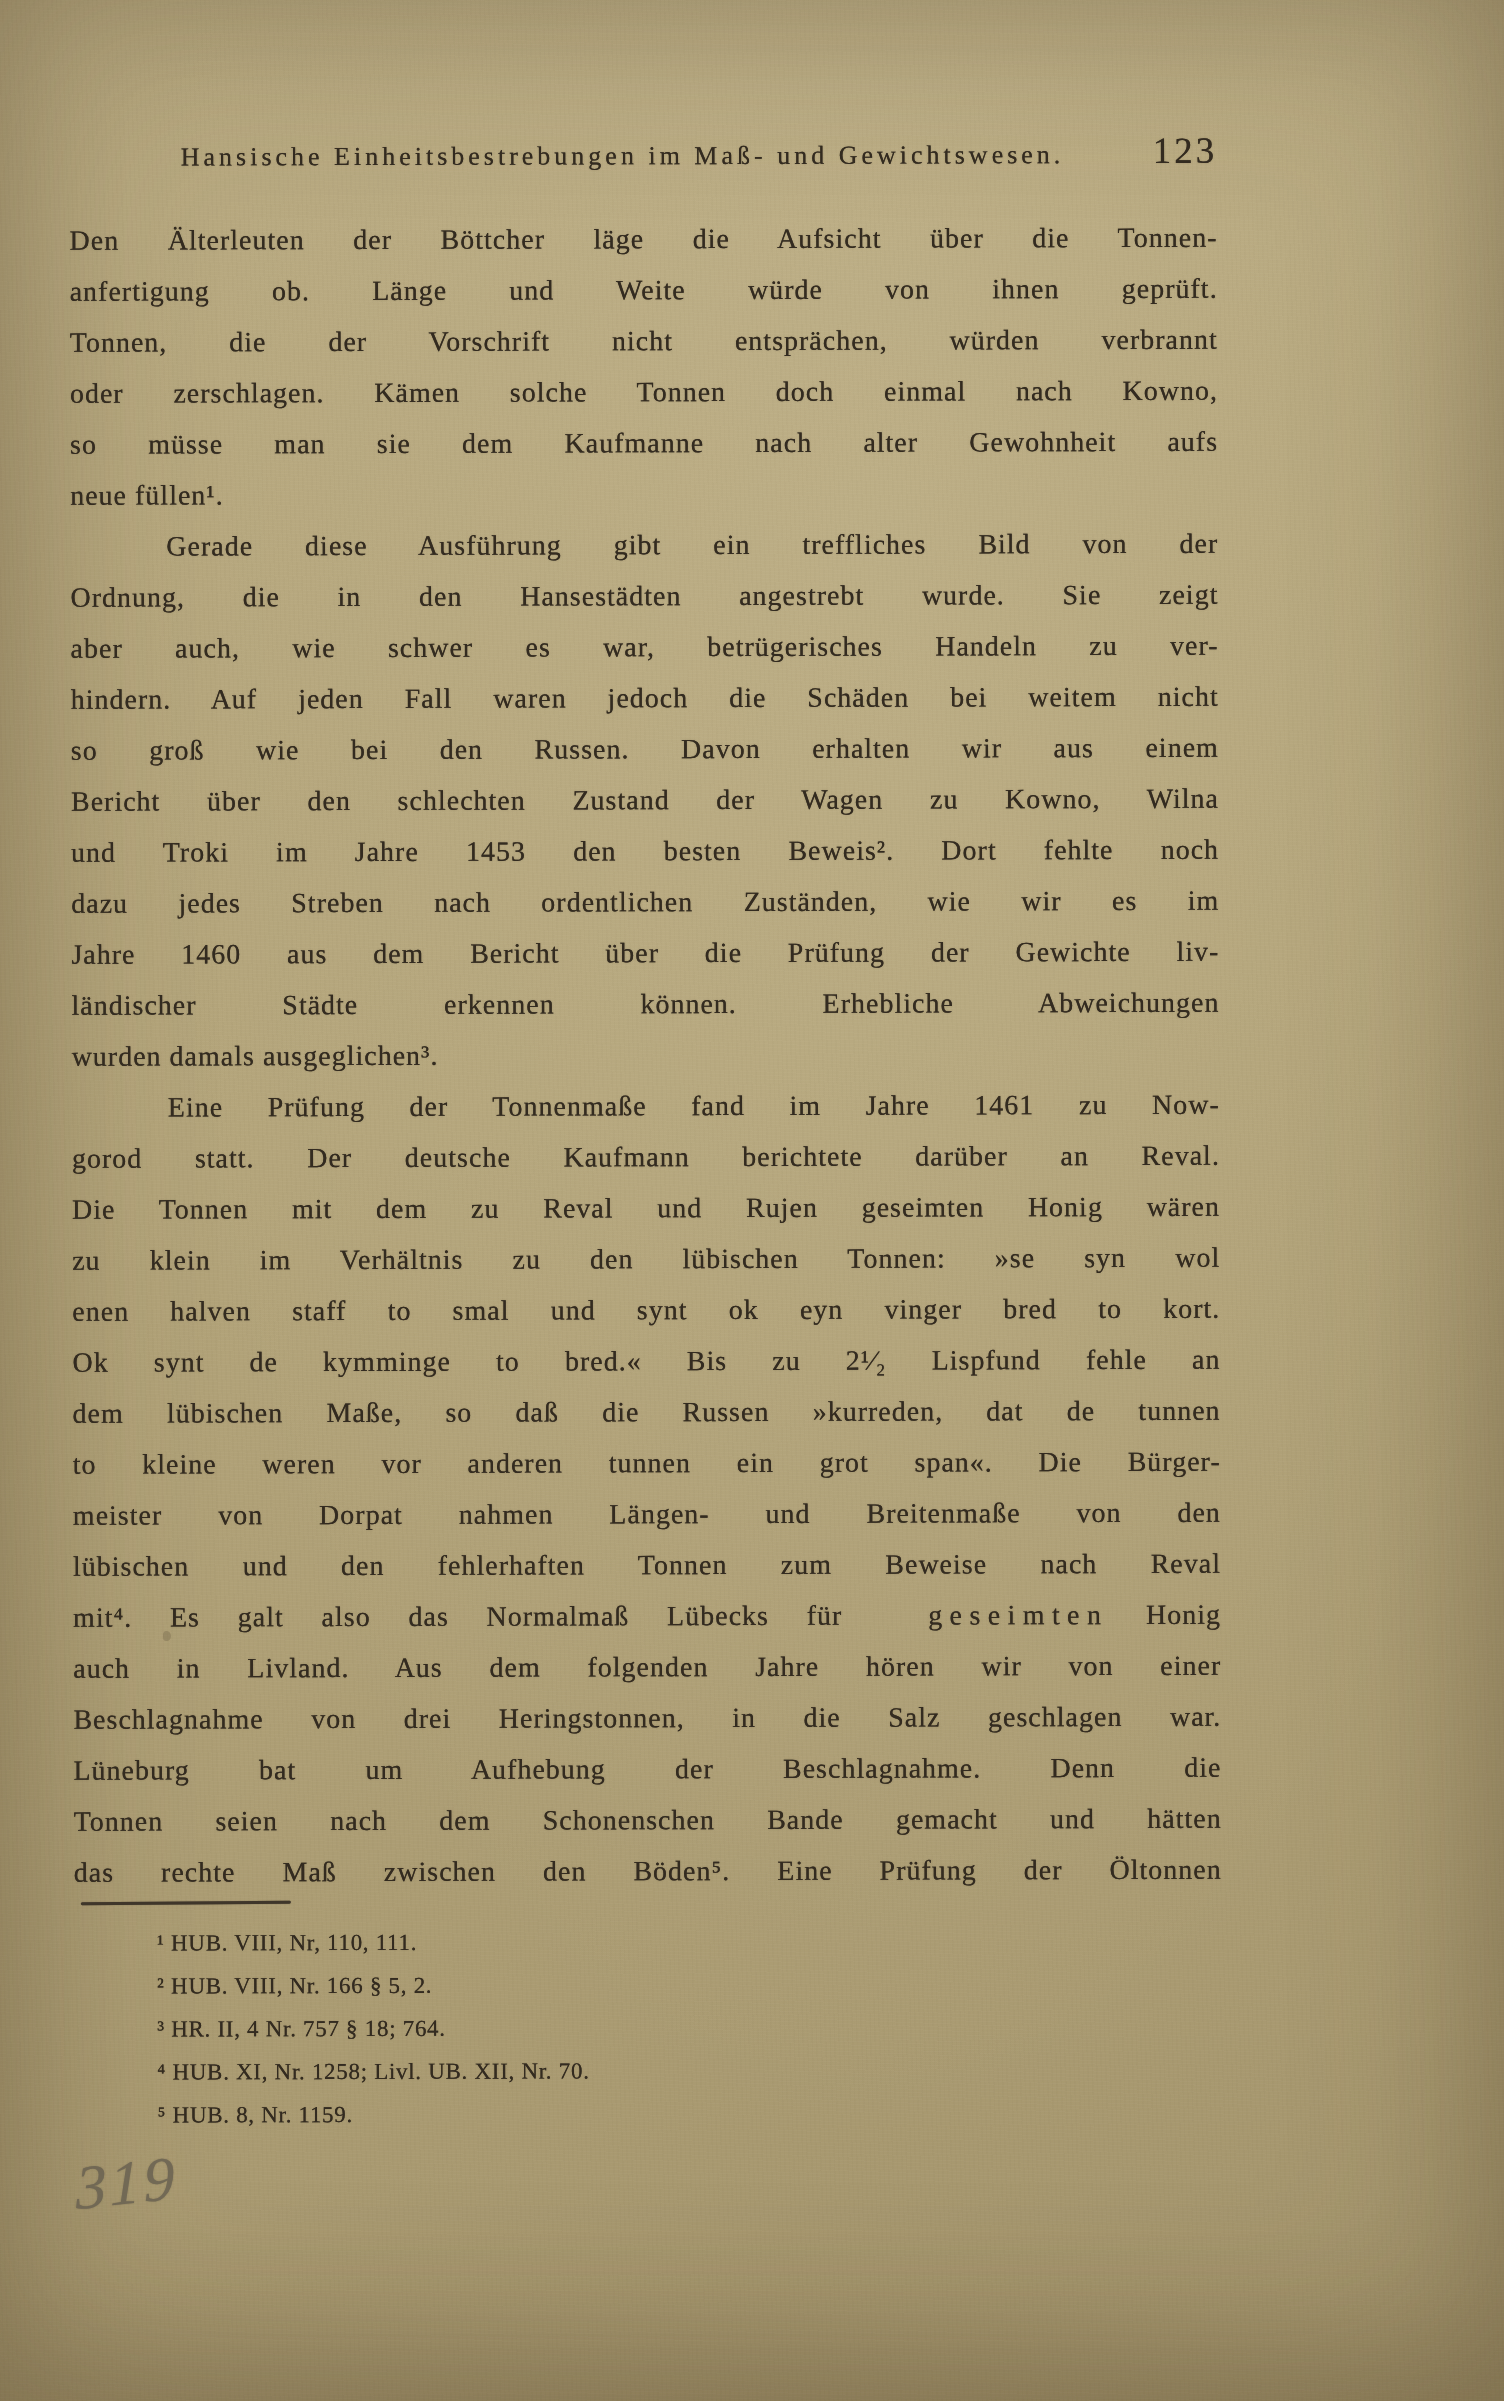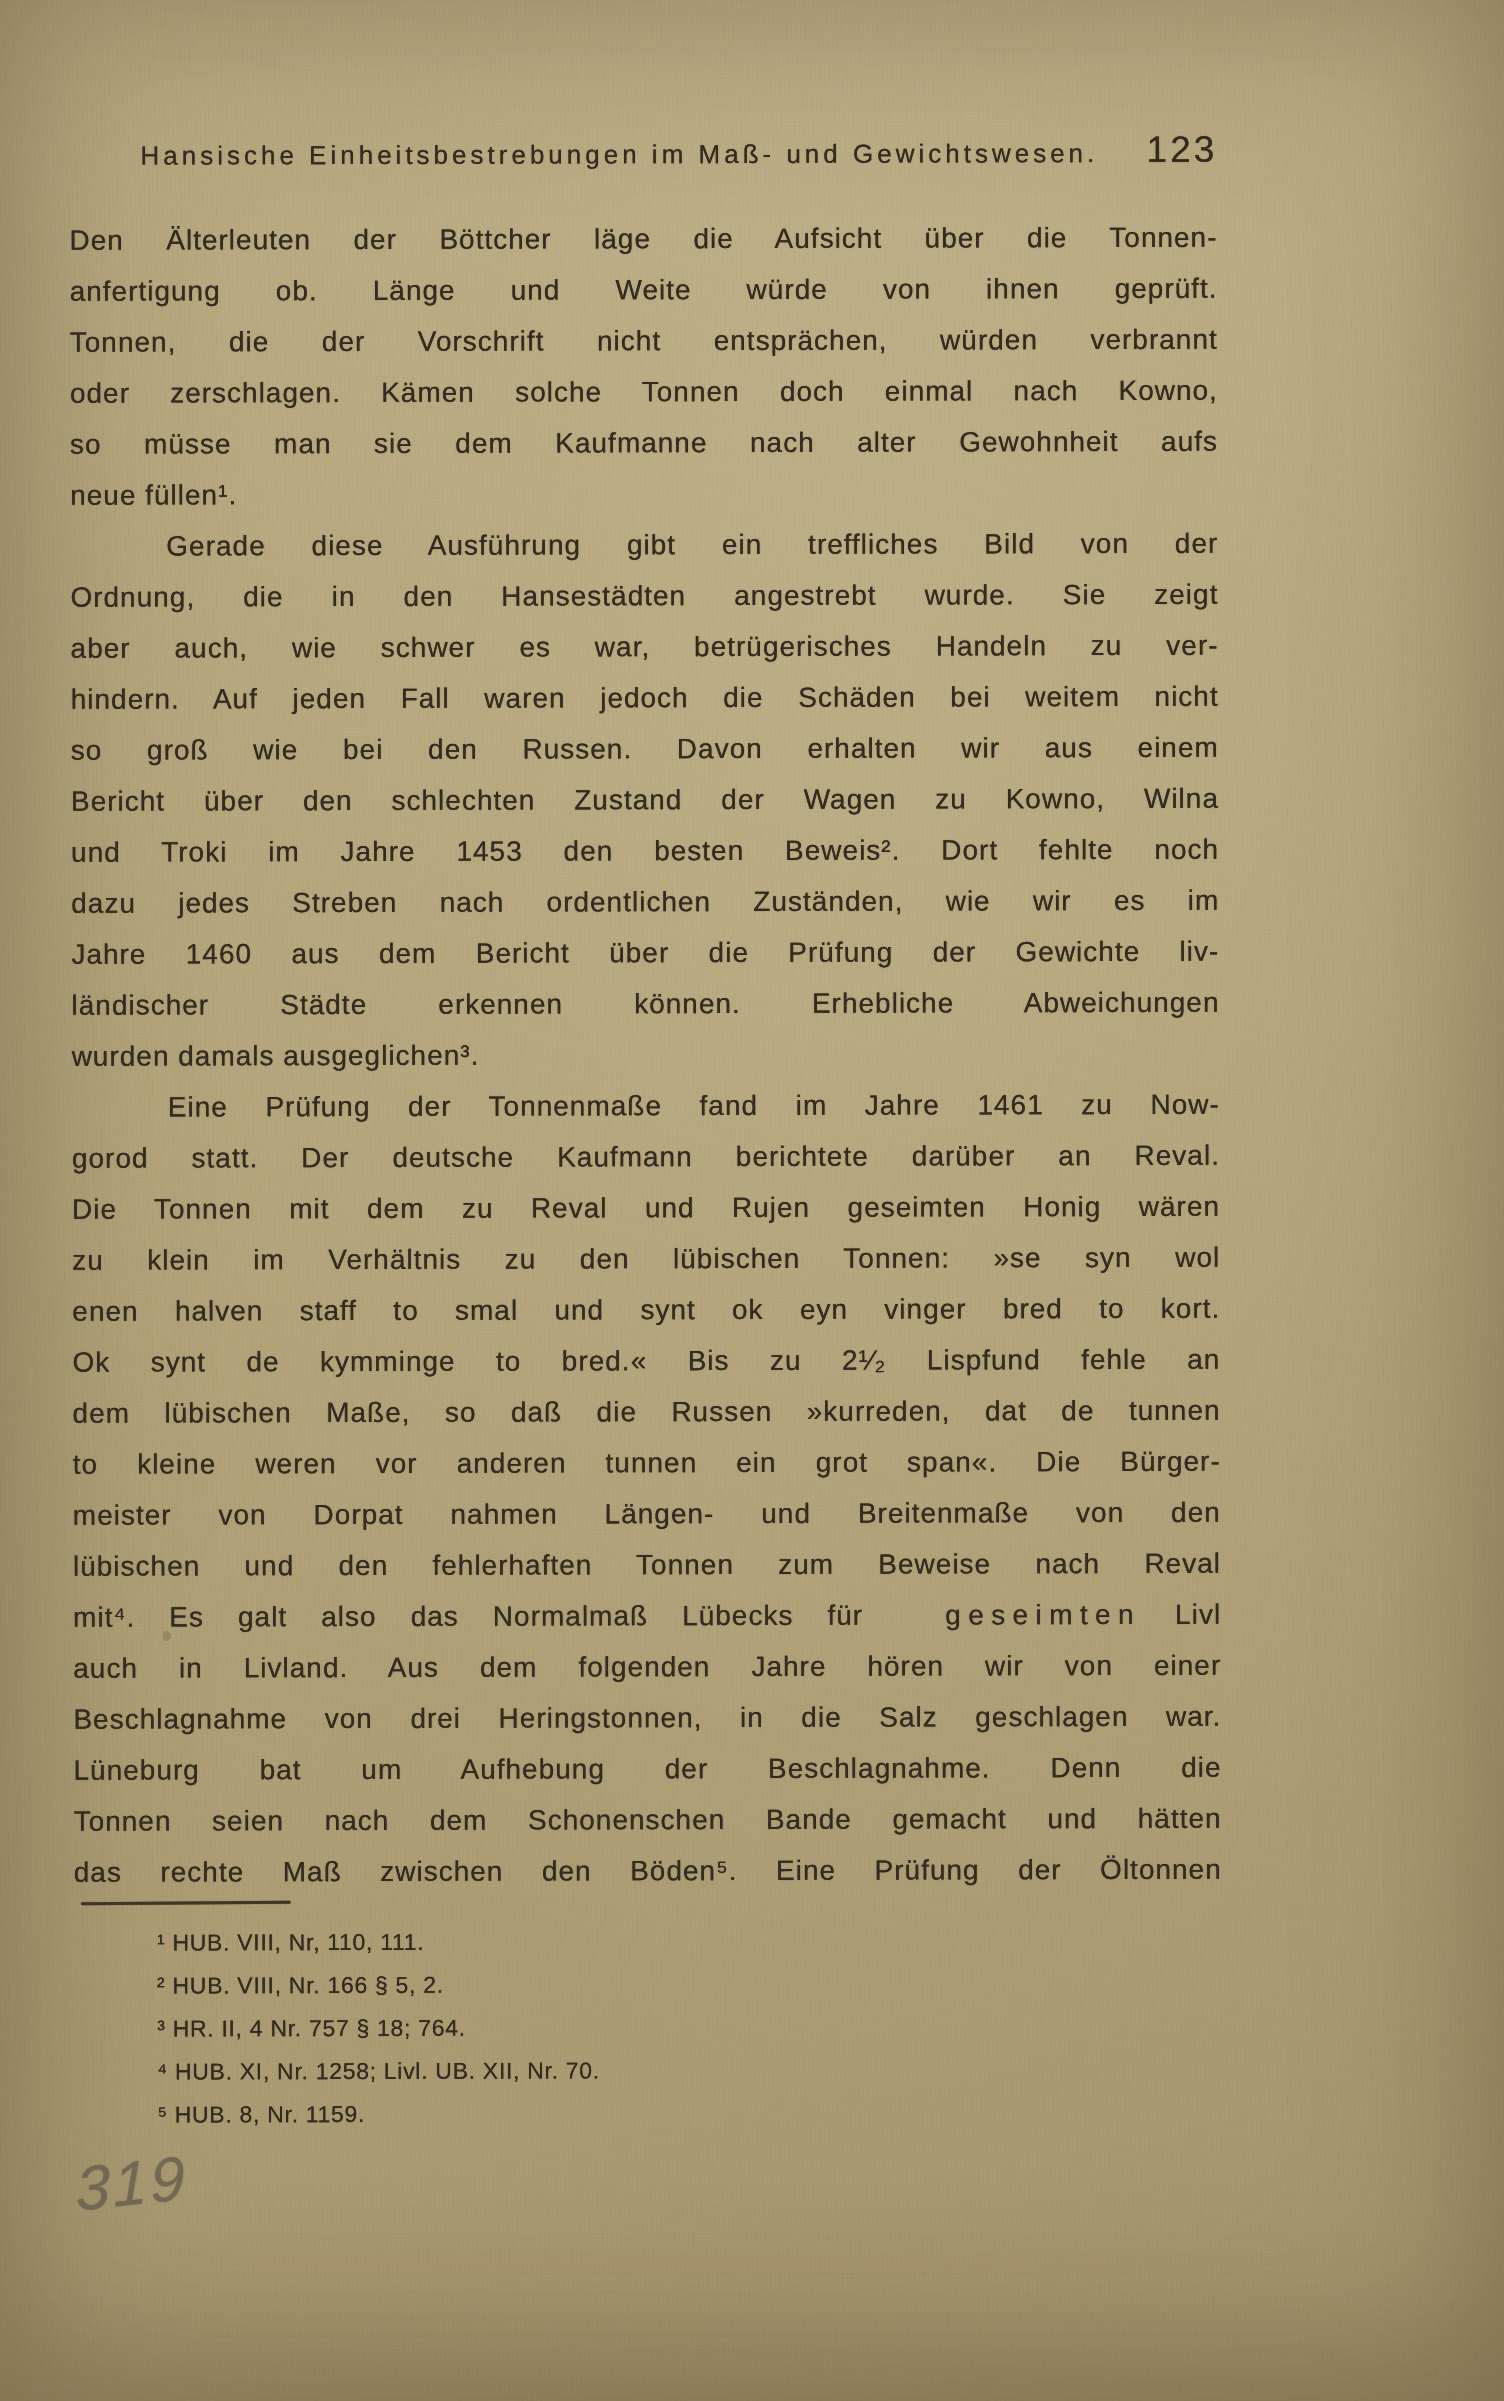--- a/index.html
+++ b/index.html
@@ -1,20 +1,20 @@
 <!DOCTYPE html>
 <html style="--ink: #332b20; --pencil: #6b6352;font-size:8px"><head>
 <meta charset="utf-8">
 <style>
   html,body{margin:0;padding:0;background:#8d8060;}
   .page{
     position:relative;
     width:1505px;height:2401px;
     overflow:hidden;
-    font-family:Liberation Sans, sans-serif;
+    font-family:Liberation Serif, serif;
     color:var(--ink,#332b20);
     background:
       radial-gradient(ellipse at 58% 22%, rgba(255,246,216,0.10), transparent 62%),
       repeating-linear-gradient(88deg, rgba(90,75,45,0.028) 0 1.5px, transparent 1.5px 4.5px),
       repeating-linear-gradient(2deg, rgba(255,250,230,0.022) 0 1px, transparent 1px 3.5px),
       linear-gradient(168deg,#b8a980 0%,#b3a47a 45%,#a99a71 82%,#a2936b 100%);
   }
   .vignette{
     position:absolute;inset:0;pointer-events:none;
     box-shadow:inset 0 0 208px rgba(74,60,35,0.30), inset 0 -45px 129px rgba(70,56,32,0.18);
@@ -112,21 +112,21 @@
           <div class="line ink just indent">Eine Prüfung der Tonnenmaße fand im Jahre 1461 zu Now-</div>
           <div class="line ink just">gorod statt. Der deutsche Kaufmann berichtete darüber an Reval.</div>
           <div class="line ink just">Die Tonnen mit dem zu Reval und Rujen geseimten Honig wären</div>
           <div class="line ink just">zu klein im Verhältnis zu den lübischen Tonnen: »se syn wol</div>
           <div class="line ink just">enen halven staff to smal und synt ok eyn vinger bred to kort.</div>
           <div class="line ink just">Ok synt de kymminge to bred.« Bis zu 2¹⁄₂ Lispfund fehle an</div>
           <div class="line ink just">dem lübischen Maße, so daß die Russen »kurreden, dat de tunnen</div>
           <div class="line ink just">to kleine weren vor anderen tunnen ein grot span«. Die Bürger-</div>
           <div class="line ink just">meister von Dorpat nahmen Längen- und Breitenmaße von den</div>
           <div class="line ink just">lübischen und den fehlerhaften Tonnen zum Beweise nach Reval</div>
-          <div class="line ink just"><span>mit⁴. Es galt also das Normalmaß Lübecks für </span><span class="sperr">geseimten</span><span> Livl</span></div>
+          <div class="line ink just"><span>mit⁴. Es galt also das Normalmaß Lübecks für </span><span class="sperr">geseimten</span><span> Honig</span></div>
           <div class="line ink just">auch in Livland. Aus dem folgenden Jahre hören wir von einer</div>
           <div class="line ink just">Beschlagnahme von drei Heringstonnen, in die Salz geschlagen war.</div>
           <div class="line ink just">Lüneburg bat um Aufhebung der Beschlagnahme. Denn die</div>
           <div class="line ink just">Tonnen seien nach dem Schonenschen Bande gemacht und hätten</div>
           <div class="line ink just">das rechte Maß zwischen den Böden⁵. Eine Prüfung der Öltonnen</div>
         </div>
       </div>
 
     <div class="footnote-divider"></div>
 

